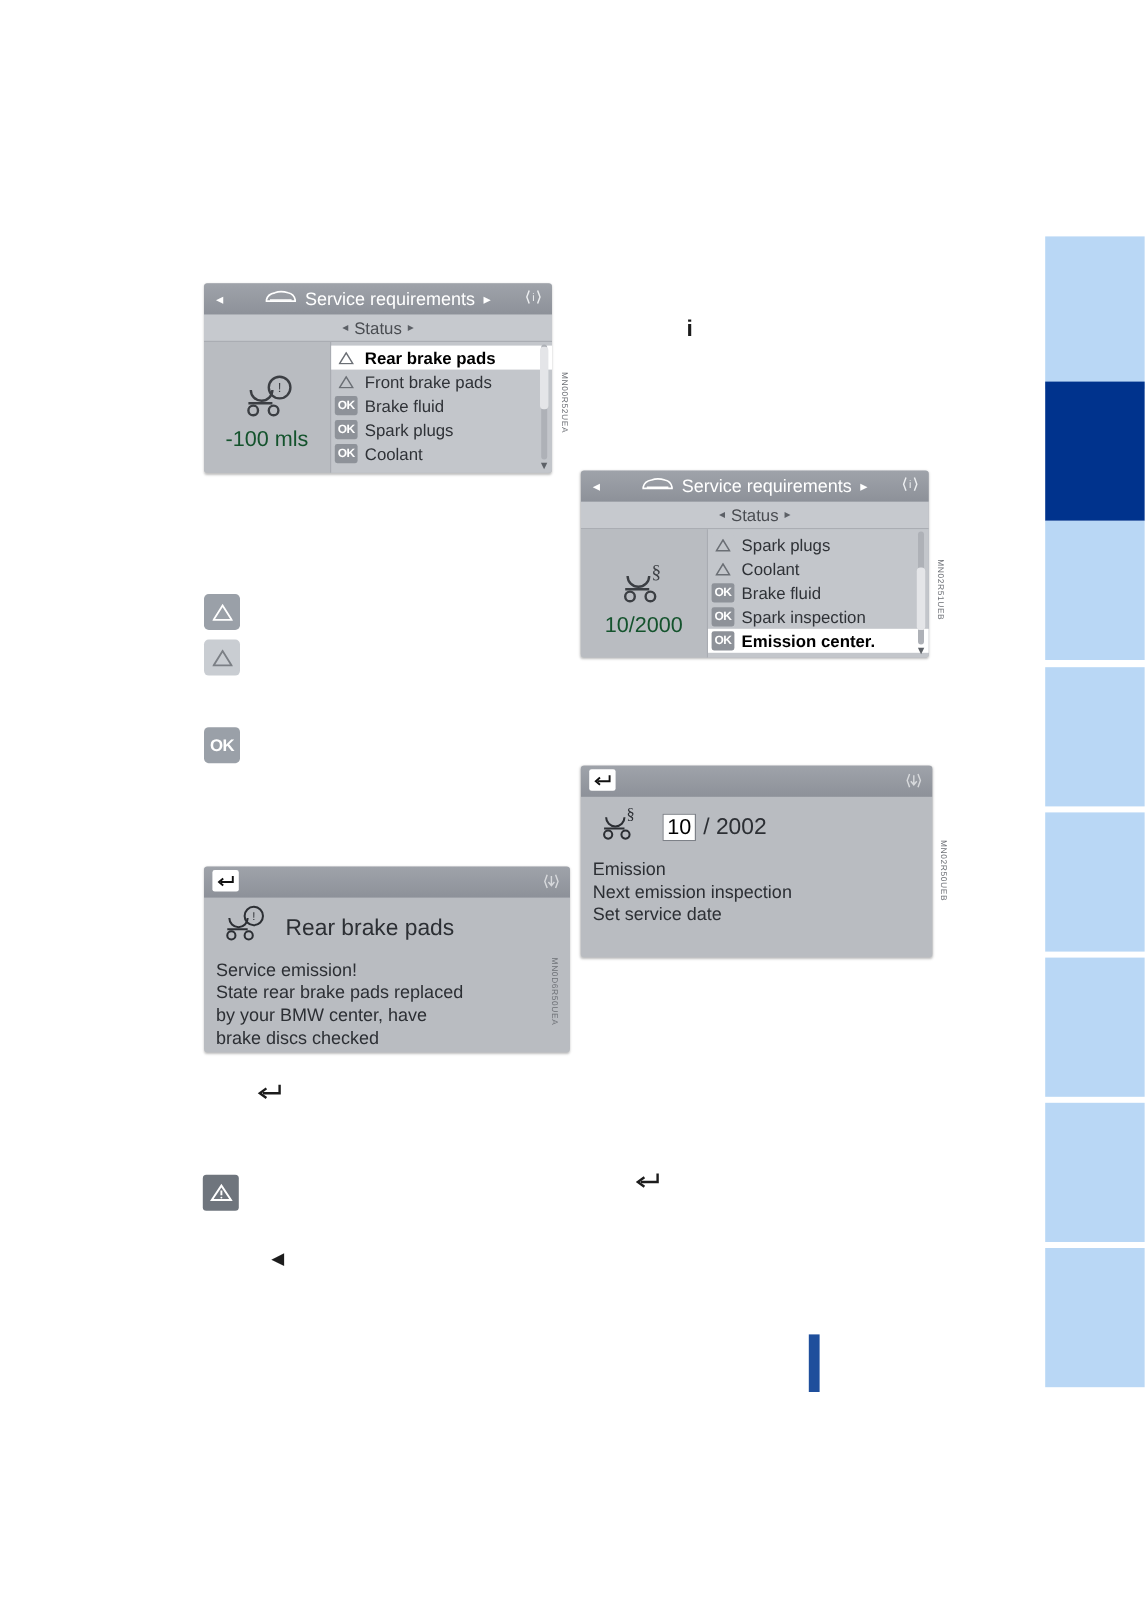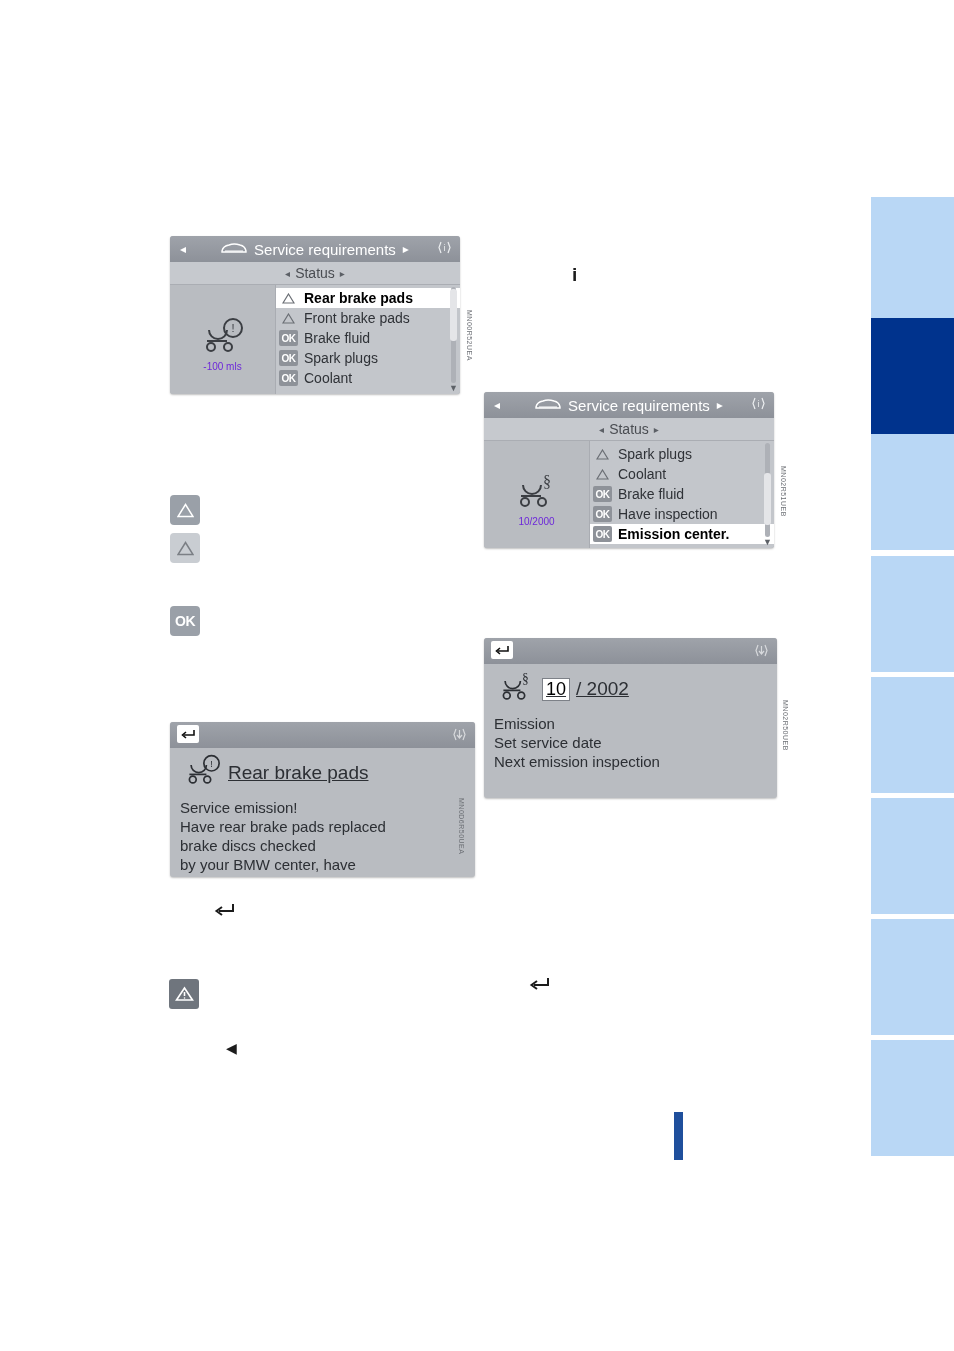--- a/index.html
+++ b/index.html
@@ -94,22 +94,22 @@
     padding-top: 6px;
     color: #3c3f44;
   }
   .screen .leftpane .bigicon {
     height: 44px;
     display: flex;
     align-items: center;
     justify-content: center;
   }
   .screen .leftpane .val {
-    font-size: 10px;
-    color: #6d28d9;
+    font-size: 18px;
+    color: #14532d;
     margin-top: 2px;
   }
   .screen .listpane {
     flex: 1;
     background: #c3c6cb;
     border-left: 1px solid #a9acb2;
     position: relative;
     padding: 3px 0 3px 0;
   }
   .screen .row {
@@ -208,22 +208,21 @@
     color: #e3e4e7;
   }
   .screen.detail .head {
     display: flex;
     align-items: center;
     padding: 6px 0 3px 10px;
     color: #2c2f34;
   }
   .screen.detail .head .htext {
     font-size: 19px;
-    margin-left: 2px;
-    text-decoration: underline;
+    margin-left: 12px;
   }
   .screen.detail .lines {
     padding: 3px 0 10px 10px;
     color: #2c2f34;
   }
   .screen.detail .lines div {
     font-size: 15px;
     line-height: 19px;
   }
   .screen.detail .datebox {
@@ -422,21 +421,21 @@
             </svg>
         </span>
         <span>Coolant</span>
       </div>
       <div class="row">
         <span class="badge ok">OK</span>
         <span>Brake fluid</span>
       </div>
       <div class="row">
         <span class="badge ok">OK</span>
-        <span>Have inspection</span>
+        <span>Spark inspection</span>
       </div>
       <div class="row sel">
         <span class="badge ok">OK</span>
         <span>Emission center.</span>
       </div>
       <div class="scrollbar">
         <div class="track"></div>
         <div class="thumb" style="top:30px;height:52px;"></div>
         <div class="dn">▼</div>
       </div>
@@ -469,23 +468,23 @@
         <path d="M30 13 a9 9 0 0 1 -18 0" fill="none" stroke="#2c2f34" stroke-width="2"></path>
         <path d="M10 24 L30 24" stroke="#2c2f34" stroke-width="2"></path>
         <circle cx="14" cy="30" r="4" fill="none" stroke="#2c2f34" stroke-width="2"></circle>
         <circle cx="31" cy="30" r="4" fill="none" stroke="#2c2f34" stroke-width="2"></circle>
       </svg>
     </span>
     <span class="htext">Rear brake pads</span>
   </div>
   <div class="lines">
     <div>Service emission!</div>
-    <div>Have rear brake pads replaced</div>
+    <div>State rear brake pads replaced</div>
+    <div>by your BMW center, have</div>
     <div>brake discs checked</div>
-    <div>by your BMW center, have</div>
   </div>
 </div>
 <div class="vcode" style="left:458px; top:798px;">MN0D6R50UEA</div>
 
 <div class="screen detail" style="left:484px; top:638px; width:293px; height:160px; background:#b9bcc1;">
   <div class="dtitlebar">
     <span class="back">
       <svg width="15" height="12" viewBox="0 0 15 12">
         <path d="M13 2 L13 7 L3 7" fill="none" stroke="#111" stroke-width="1.6"></path>
         <path d="M5 4 L1.5 7 L5 10" fill="none" stroke="#111" stroke-width="1.6"></path>
@@ -509,22 +508,22 @@
         <circle cx="31" cy="30" r="4" fill="none" stroke="#2c2f34" stroke-width="2"></circle>
       </svg>
     </span>
     <span class="htext" style="display:flex;align-items:center;gap:6px;">
       <span class="datebox">10</span>
       <span>/ 2002</span>
     </span>
   </div>
   <div class="lines">
     <div>Emission</div>
+    <div>Next emission inspection</div>
     <div>Set service date</div>
-    <div>Next emission inspection</div>
   </div>
 </div>
 <div class="vcode" style="left:782px; top:700px;">MN02R50UEB</div>
 
 <div class="symbox grey" style="left:170px; top:495px;">
   <svg width="17" height="15" viewBox="0 0 17 15">
       <path d="M8.5 1.5 L16 13.5 L1 13.5 Z" fill="none" stroke="#ffffff" stroke-width="1.5"></path>
     </svg>
 </div>
 <div class="symbox light" style="left:170px; top:533px;">

